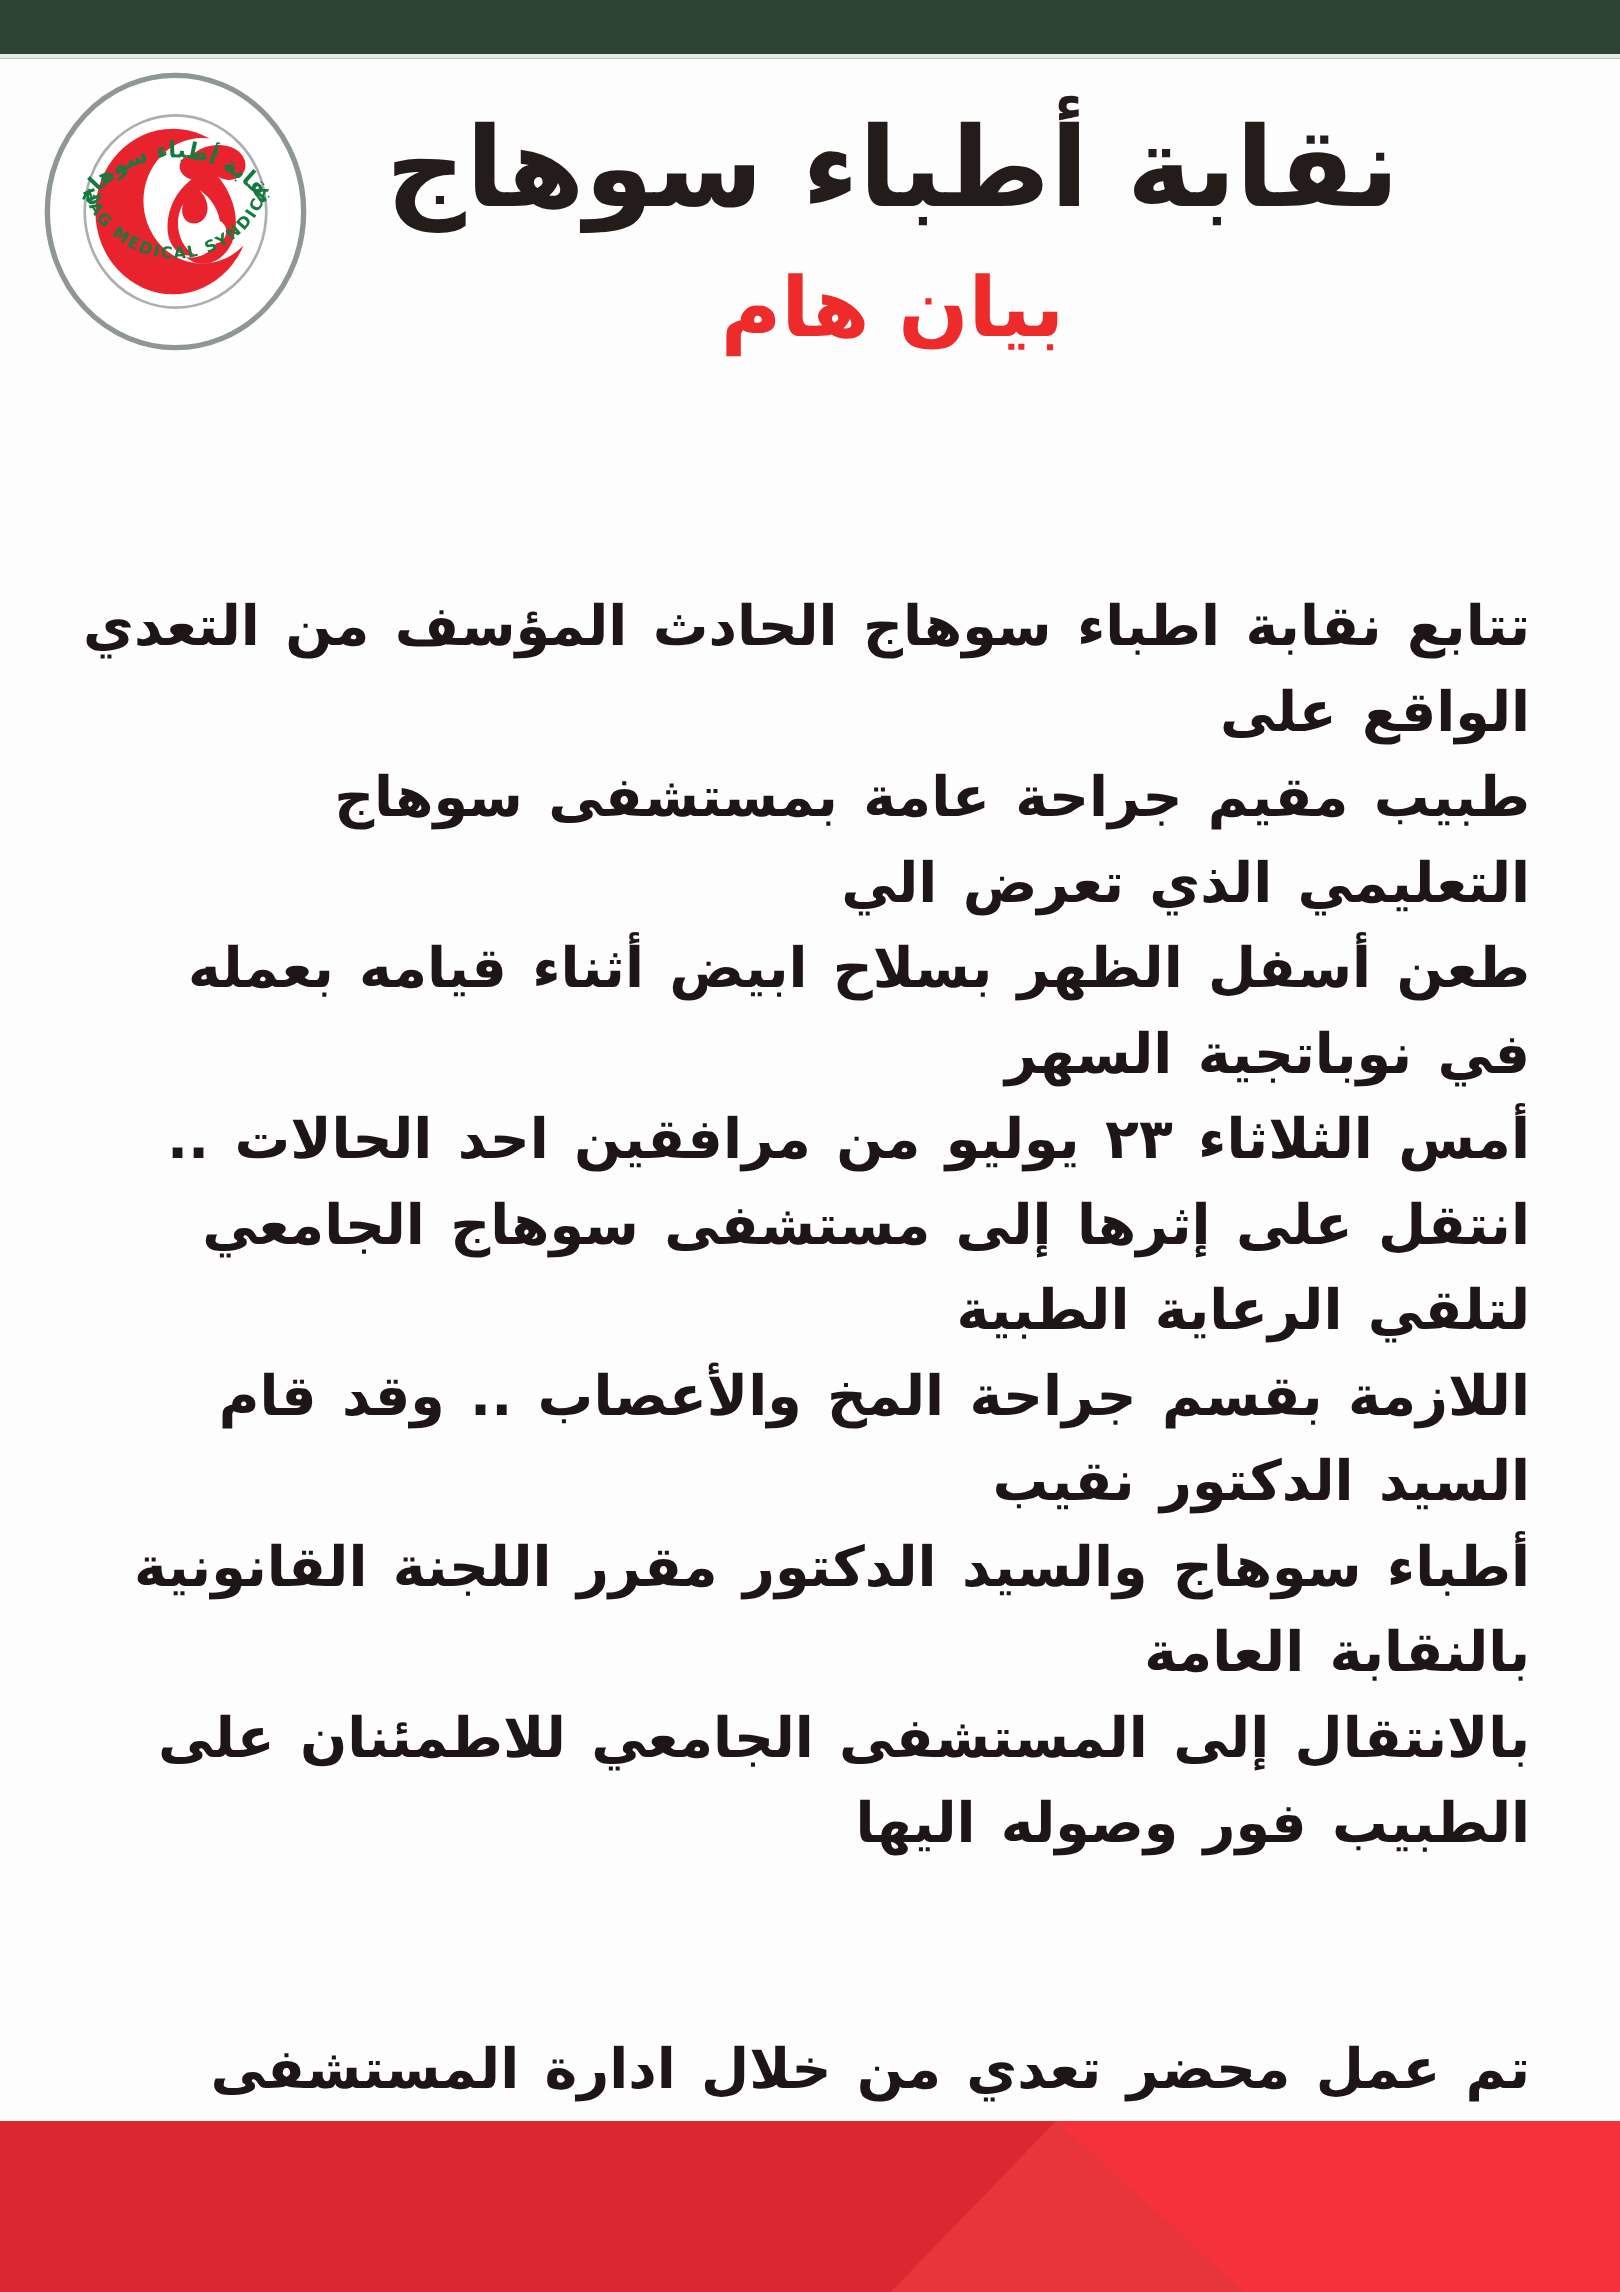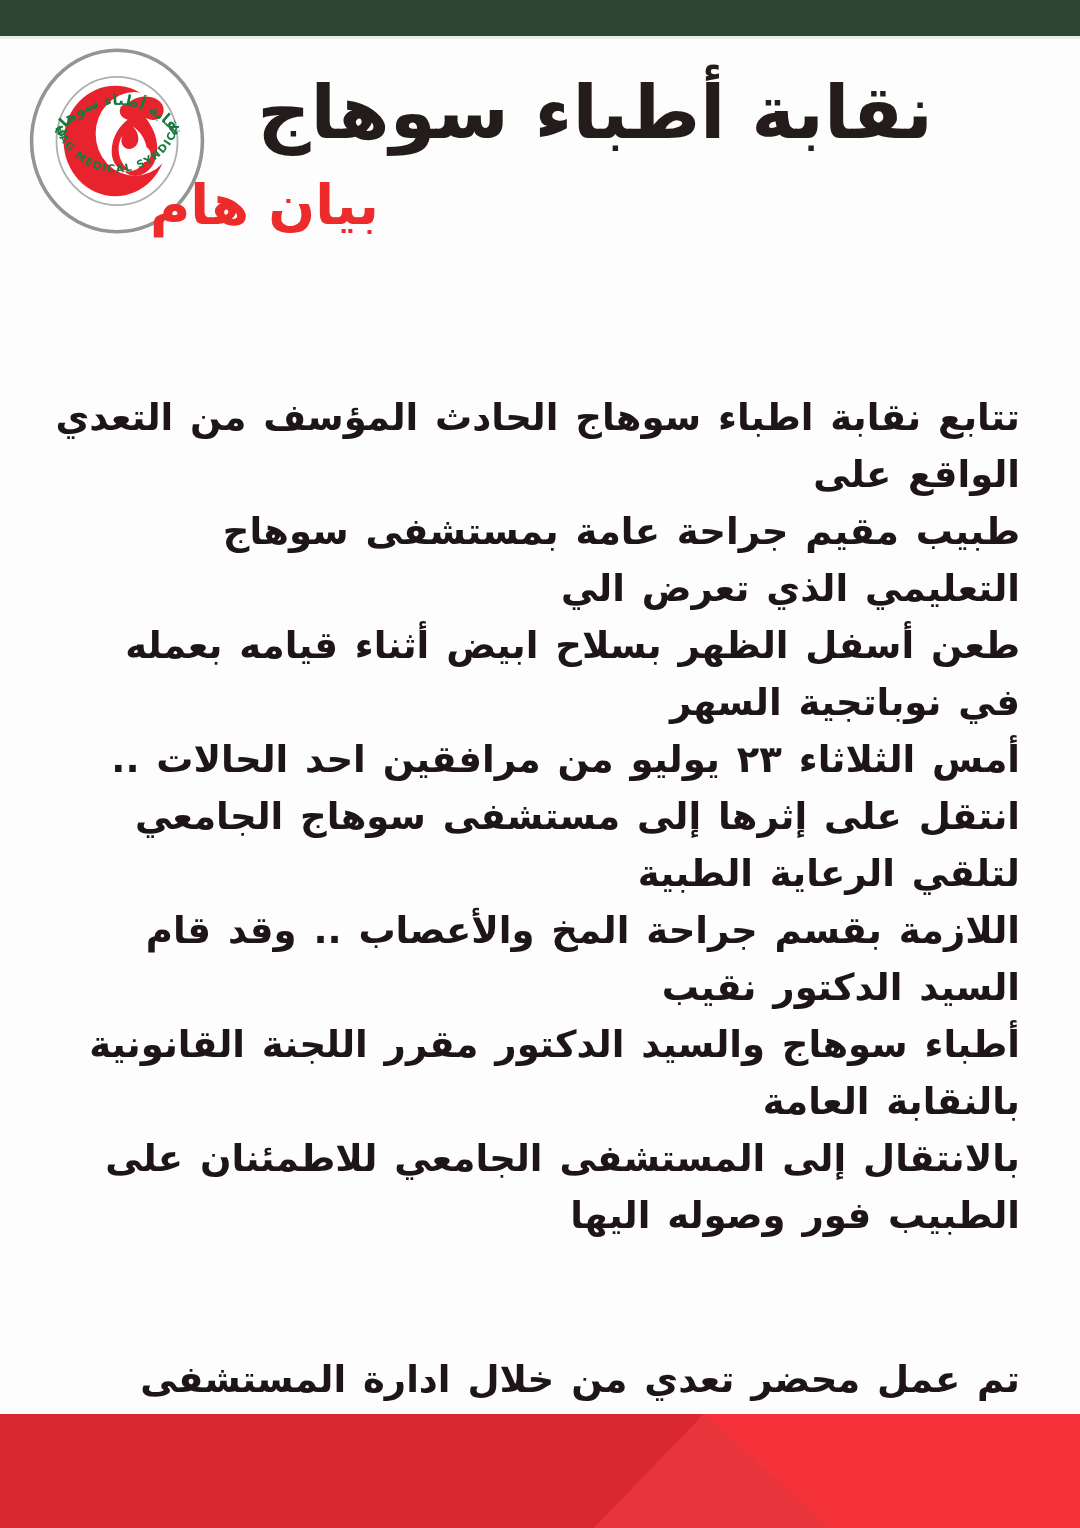--- a/index.html
+++ b/index.html
@@ -21,21 +21,21 @@
     position:absolute;top:52px;left:150px;right:40px;
     text-align:center;
     direction:rtl;
     font-size:74px;font-weight:bold;color:#241b1b;
     letter-spacing:1px;
     line-height:120px;
     white-space:nowrap;
   }
   .page-subtitle{
     position:absolute;top:168px;left:150px;right:40px;
-    text-align:left;
+    text-align:center;
     direction:rtl;
     font-size:55px;font-weight:bold;
     line-height:75px;
     white-space:nowrap;
   }
   .body-text{
     position:absolute;top:332px;left:52px;right:60px;
     direction:rtl;
     text-align:right;
     font-size:37px;font-weight:bold;color:#1e1517;

